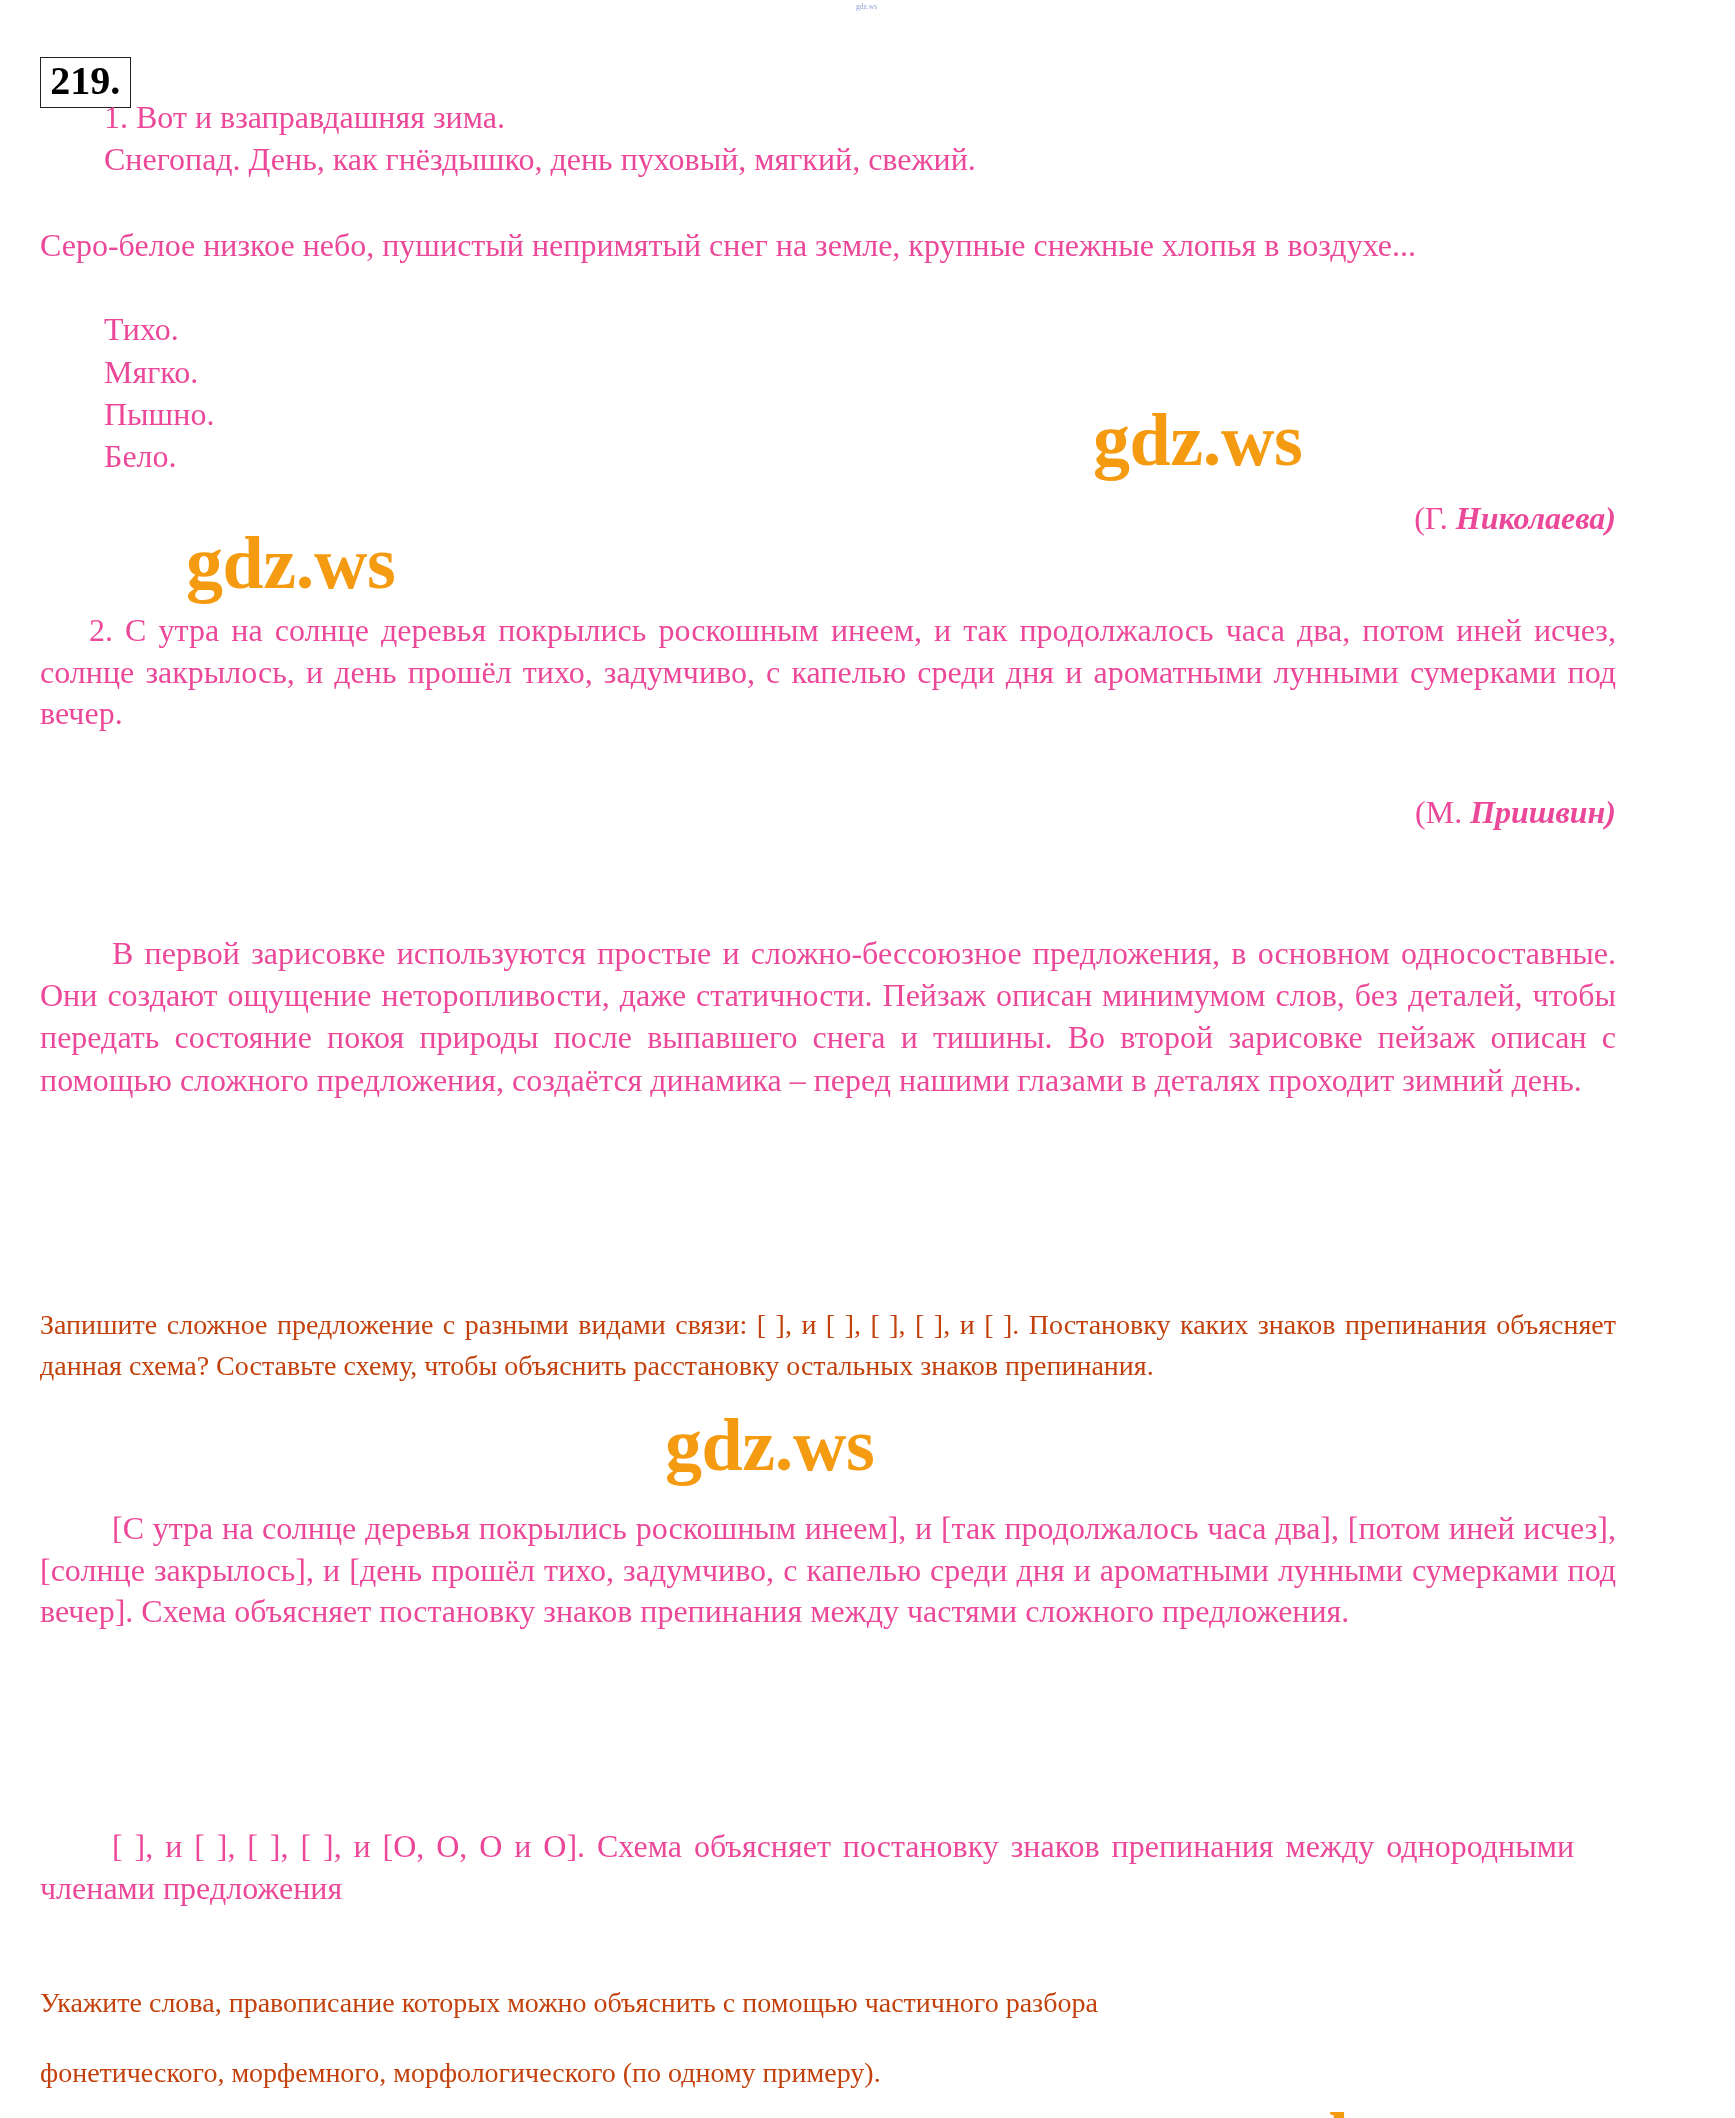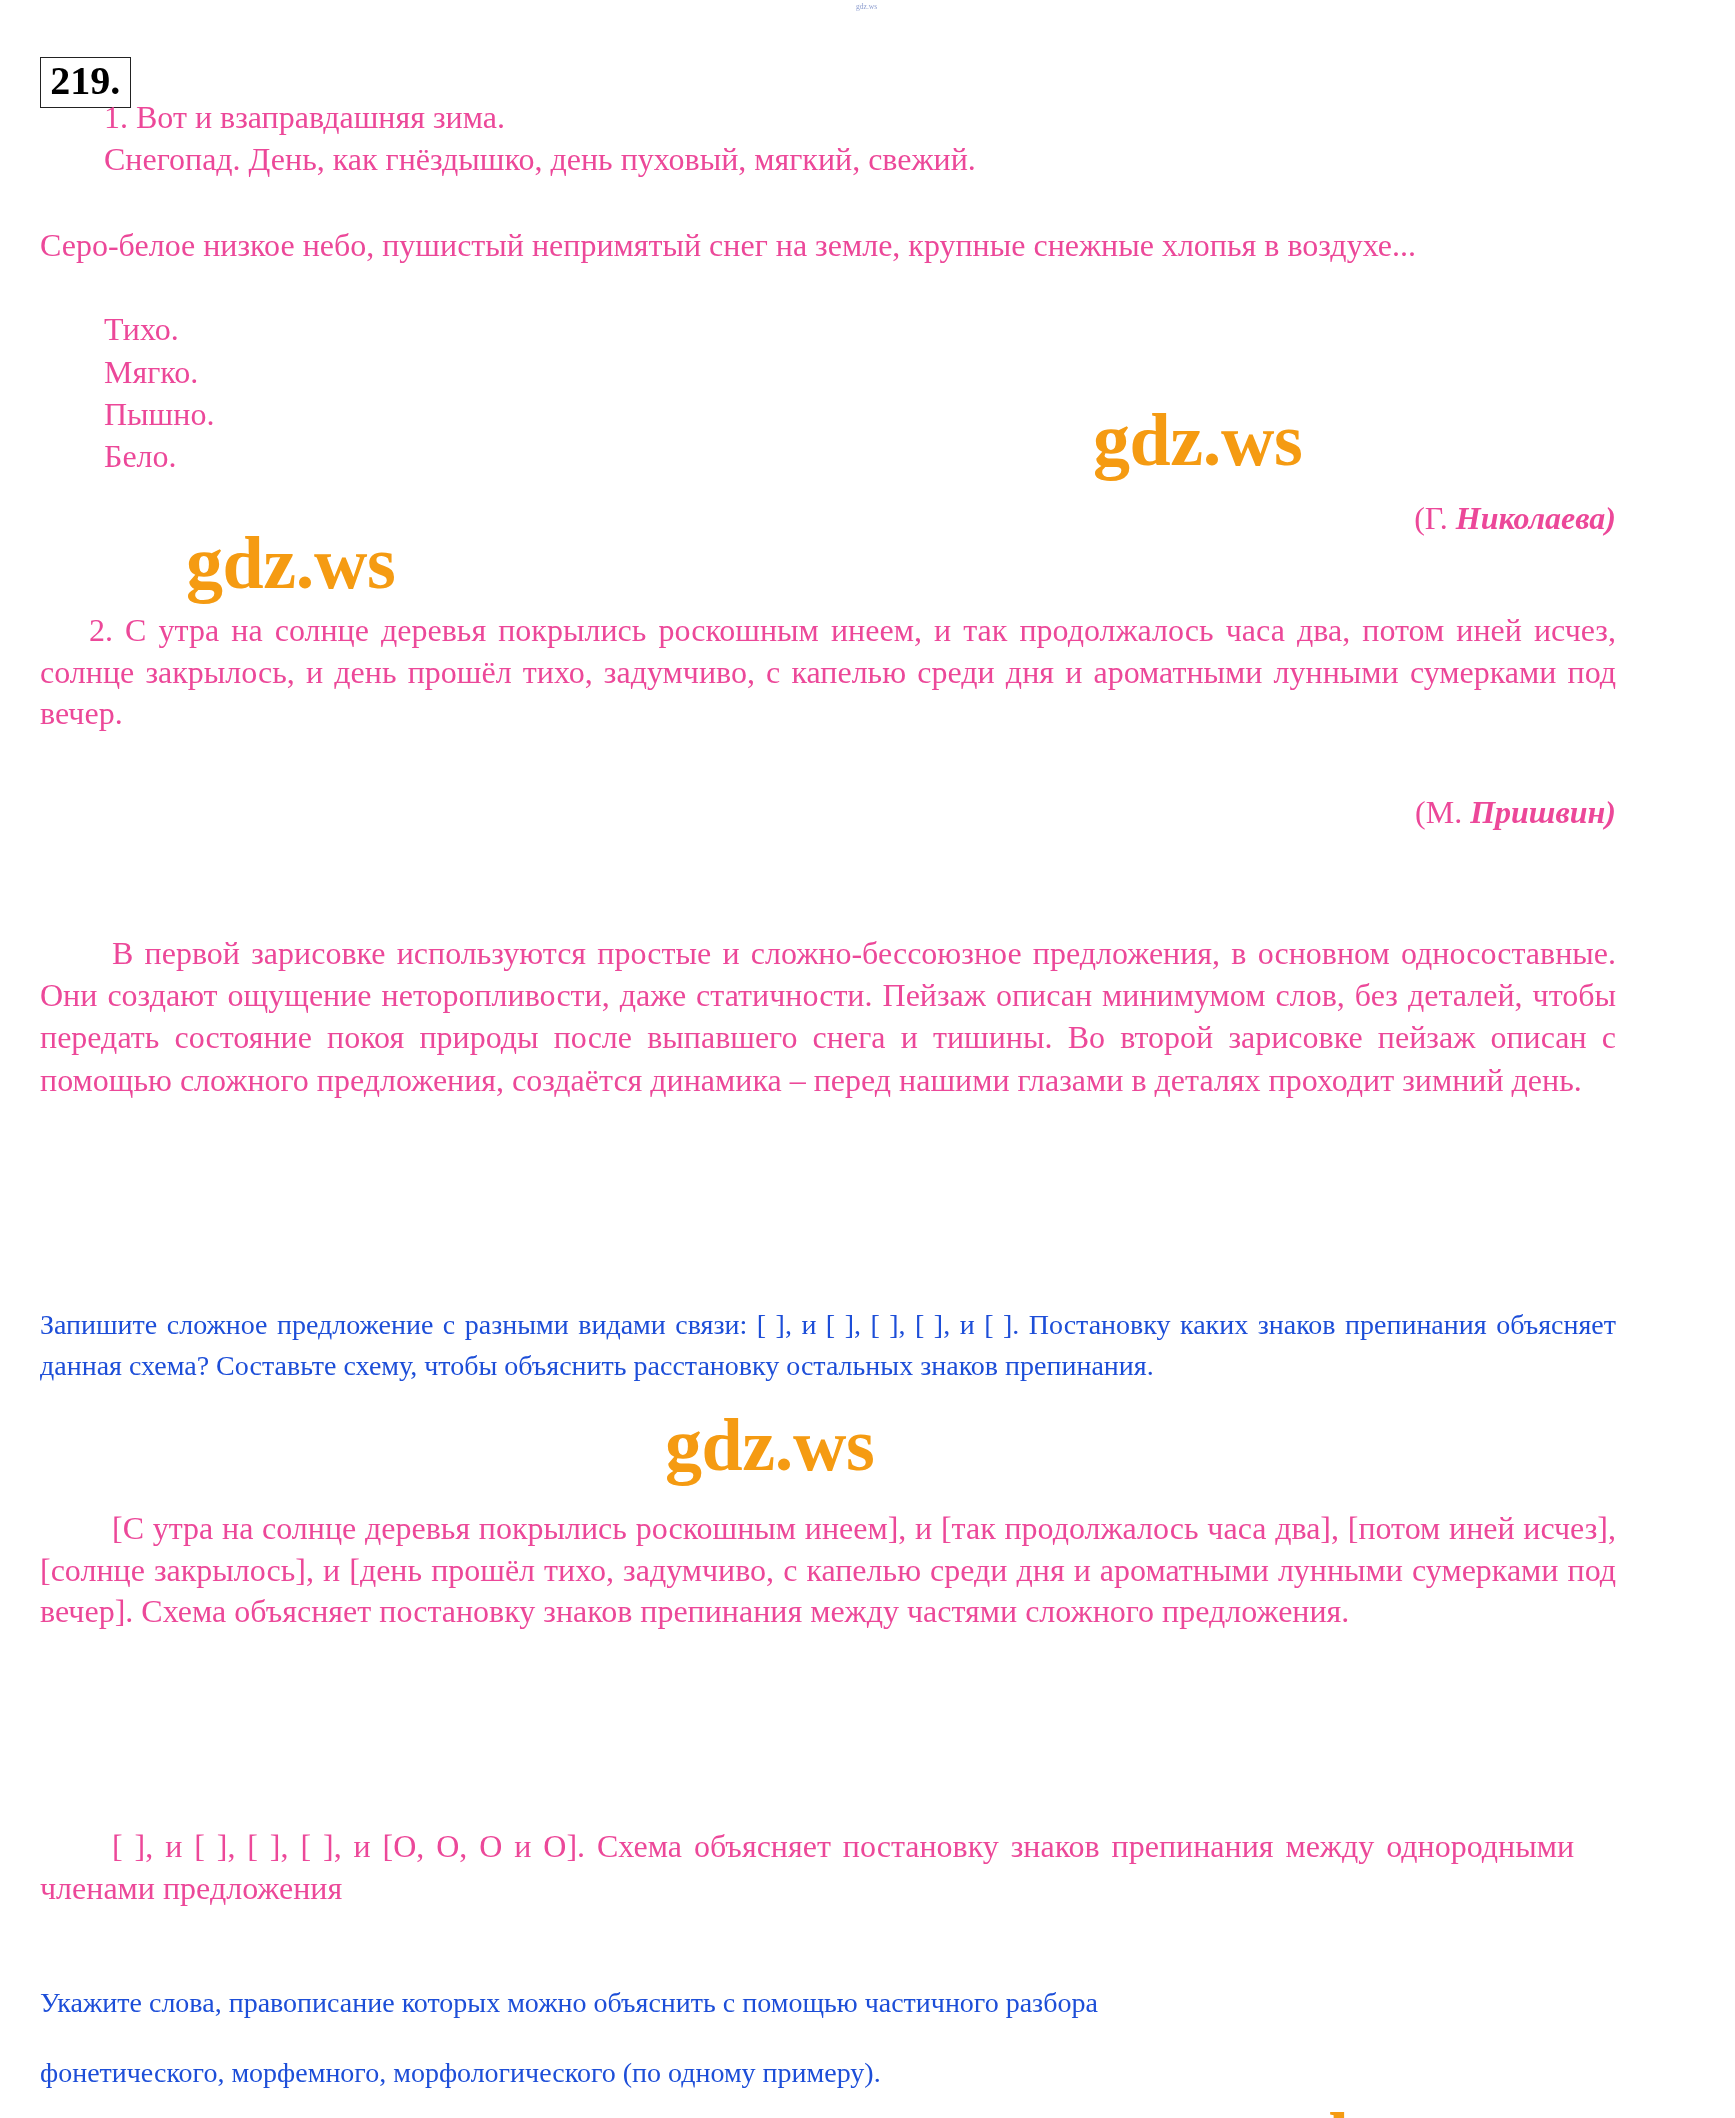--- a/index.html
+++ b/index.html
@@ -47,21 +47,21 @@
     color: #ec4899;
   }
   .justify {
     text-align: justify;
     text-align-last: left;
   }
   .right {
     text-align: right;
   }
   .task {
-    color: #1d4ed8;
+    color: #c2410c;
     font-size: 28px;
     line-height: 1.45;
   }
   .bold-italic {
     font-weight: 700;
     font-style: italic;
     margin-top: 20px;
   }
 
   

